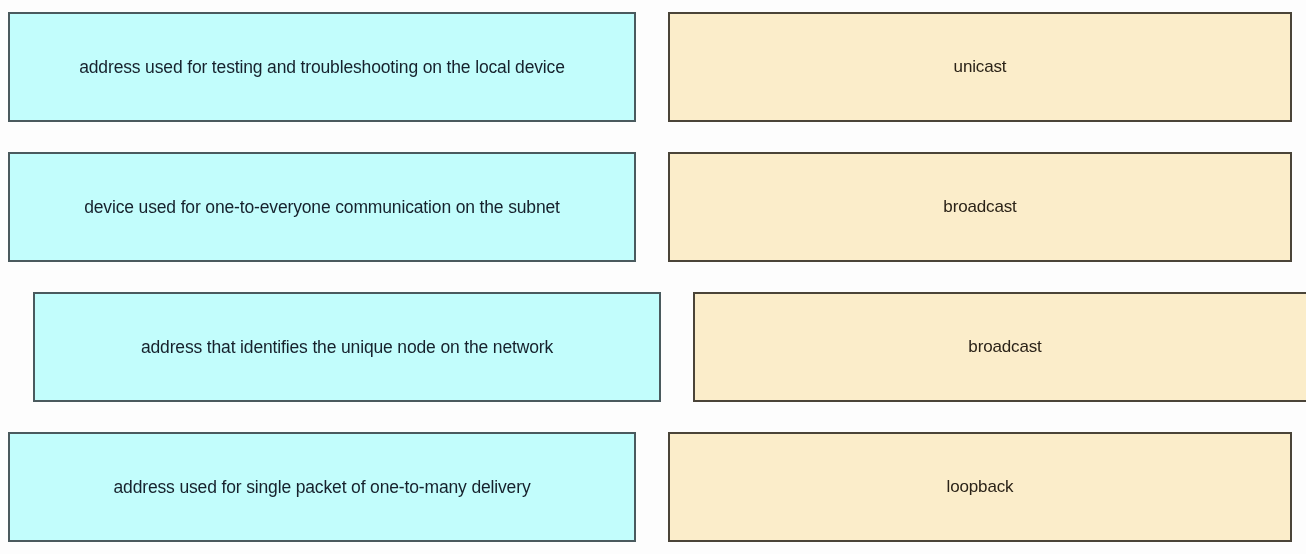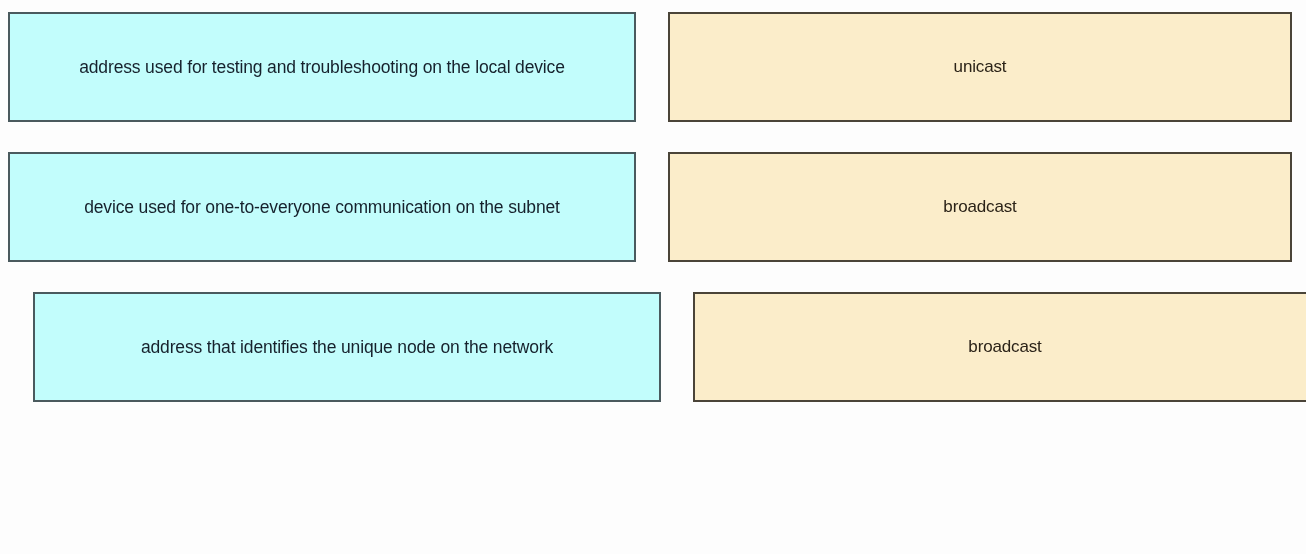--- a/index.html
+++ b/index.html
@@ -98,15 +98,21 @@
   <div class="match-row row-3">
     <div class="card card-description">
       <span class="card-text">address that identifies the unique node on the network</span>
     </div>
     <div class="card card-term">
       <span class="card-text">broadcast</span>
     </div>
   </div>
 
   <div class="match-row row-4">
+    <div class="card card-description">
+      <span class="card-text">address used for single packet of one-to-many delivery</span>
+    </div>
+    <div class="card card-term">
+      <span class="card-text">loopback</span>
+    </div>
   </div>
 
 </div>
 
 </body></html>

